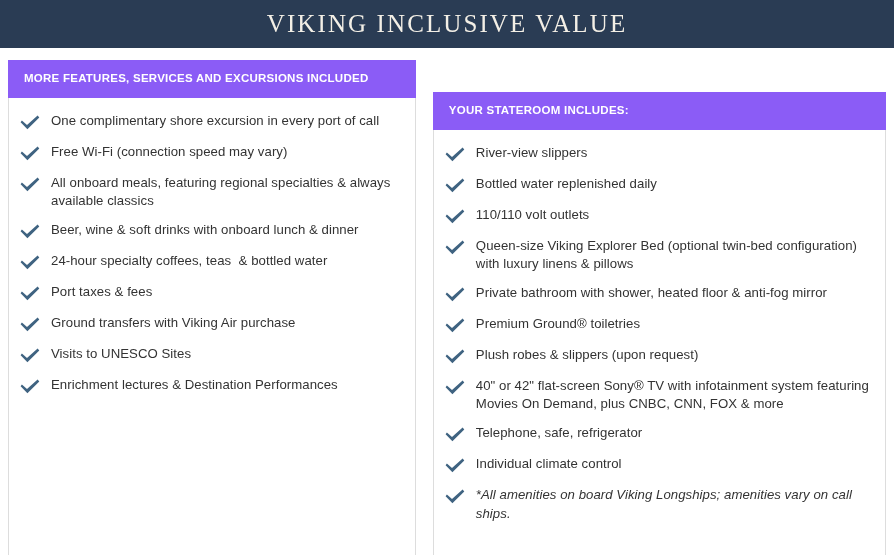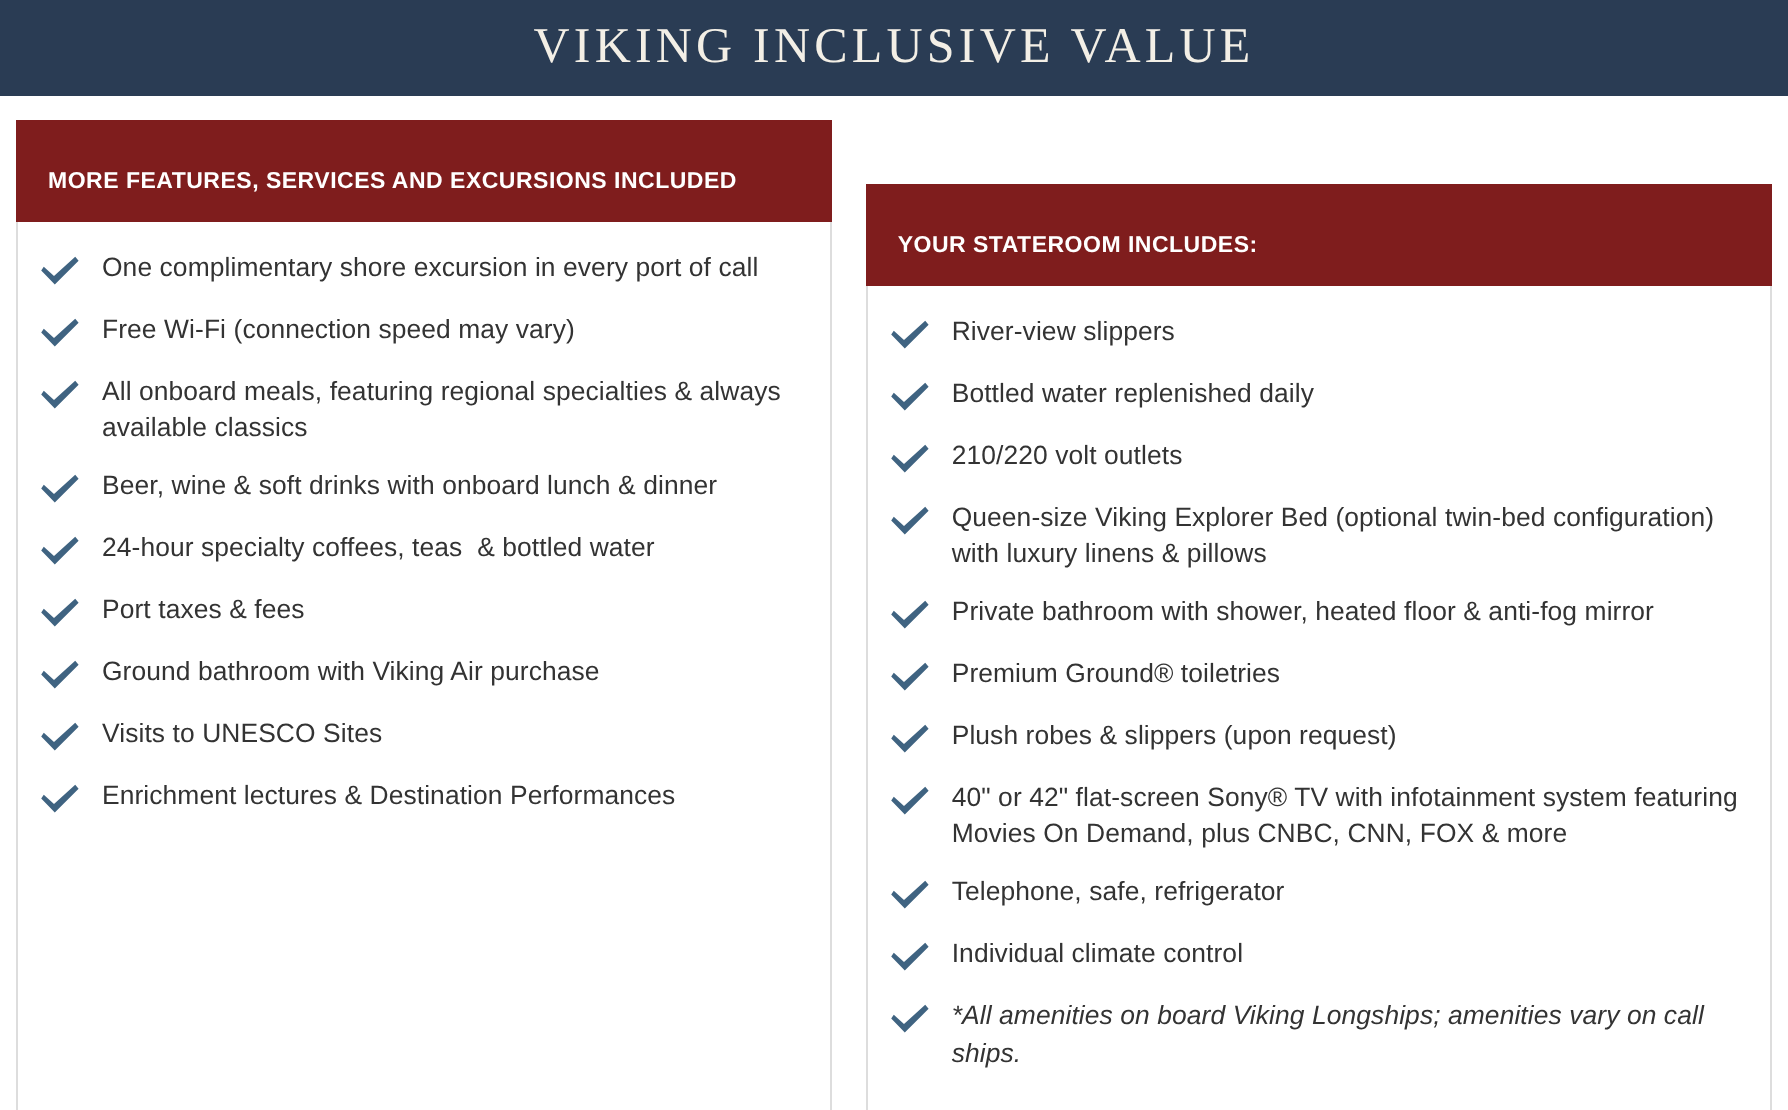--- a/index.html
+++ b/index.html
@@ -52,27 +52,27 @@
   .panel {
     background: #ffffff;
     border: 1px solid #dddddd;
     border-top: none;
     position: relative;
   }
   .panel.left  { width: 432px; height: 495px; }
   .panel.right { width: 480px; height: 495px; margin-top: 32px; }
 
   .panel-header {
-    background: #7f1d1d;
+    background: #8b5cf6;
     color: #ffffff;
     font-size: 11.5px;
     font-weight: bold;
     letter-spacing: 0.25px;
     text-transform: uppercase;
-    padding: 26px 0 13px 16px;
+    padding: 13px 0 13px 16px;
     margin: -1px -1px 0 -1px;
     line-height: 1;
   }
 
   .panel-body {
     padding: 14px 14px 10px 10px;
   }
 
   ul.feature-list {
     list-style: none;
@@ -173,21 +173,21 @@
                 </svg>
               </span>
               <span class="item-text">Port taxes &amp; fees</span>
             </li>
             <li class="feature-item">
               <span class="check-icon">
                 <svg width="22" height="18" viewBox="0 0 22 18" xmlns="http://www.w3.org/2000/svg">
                   <path d="M1.6 8.2 L2.9 6.4 L8.0 11.0 L18.6 1.4 L20.3 3.4 L8.4 15.3 Z" fill="#3f6381"></path>
                 </svg>
               </span>
-              <span class="item-text">Ground bathroom with Viking Air purchase</span>
+              <span class="item-text">Ground transfers with Viking Air purchase</span>
             </li>
             <li class="feature-item">
               <span class="check-icon">
                 <svg width="22" height="18" viewBox="0 0 22 18" xmlns="http://www.w3.org/2000/svg">
                   <path d="M1.6 8.2 L2.9 6.4 L8.0 11.0 L18.6 1.4 L20.3 3.4 L8.4 15.3 Z" fill="#3f6381"></path>
                 </svg>
               </span>
               <span class="item-text">Visits to UNESCO Sites</span>
             </li>
             <li class="feature-item">
@@ -221,21 +221,21 @@
                 </svg>
               </span>
               <span class="item-text">Bottled water replenished daily</span>
             </li>
             <li class="feature-item">
               <span class="check-icon">
                 <svg width="22" height="18" viewBox="0 0 22 18" xmlns="http://www.w3.org/2000/svg">
                   <path d="M1.6 8.2 L2.9 6.4 L8.0 11.0 L18.6 1.4 L20.3 3.4 L8.4 15.3 Z" fill="#3f6381"></path>
                 </svg>
               </span>
-              <span class="item-text">210/220 volt outlets</span>
+              <span class="item-text">110/110 volt outlets</span>
             </li>
             <li class="feature-item">
               <span class="check-icon">
                 <svg width="22" height="18" viewBox="0 0 22 18" xmlns="http://www.w3.org/2000/svg">
                   <path d="M1.6 8.2 L2.9 6.4 L8.0 11.0 L18.6 1.4 L20.3 3.4 L8.4 15.3 Z" fill="#3f6381"></path>
                 </svg>
               </span>
               <span class="item-text">Queen-size Viking Explorer Bed (optional twin-bed configuration) with luxury linens &amp; pillows</span>
             </li>
             <li class="feature-item">

